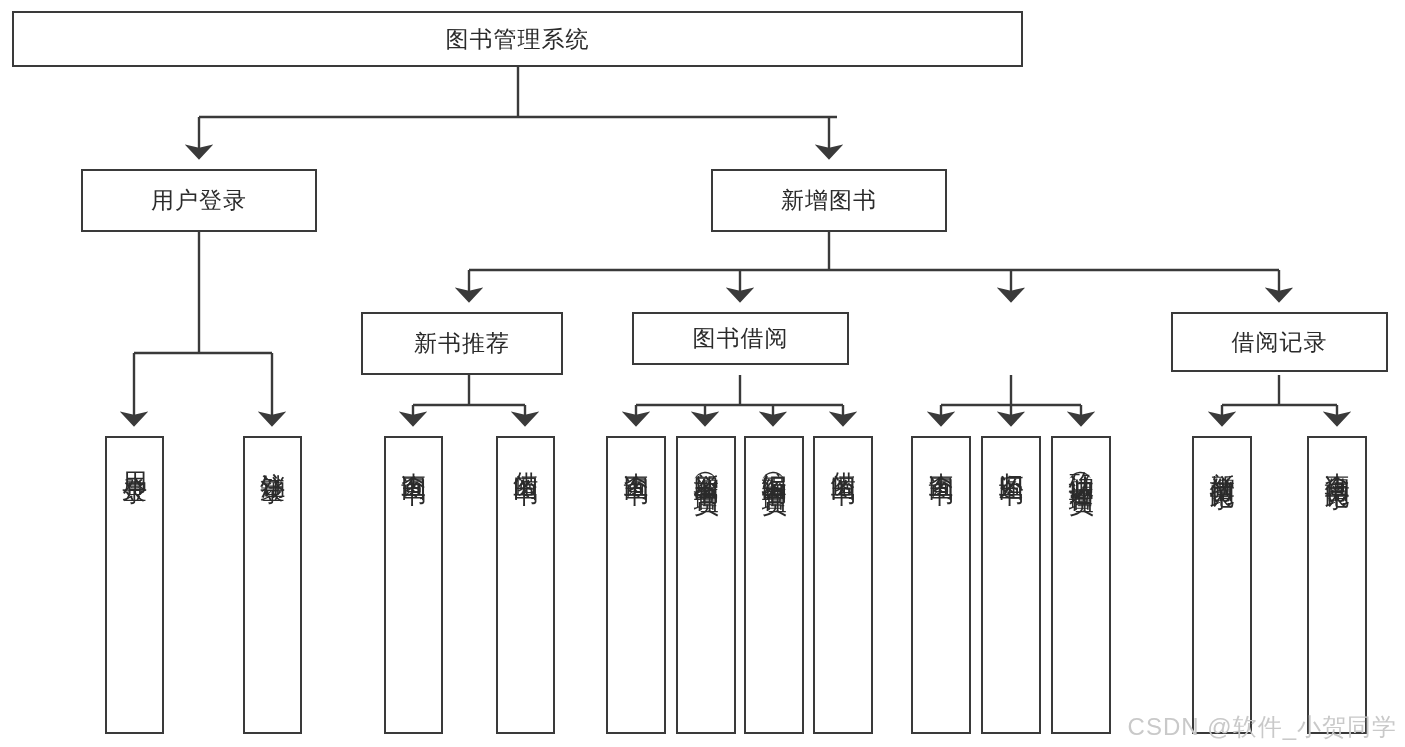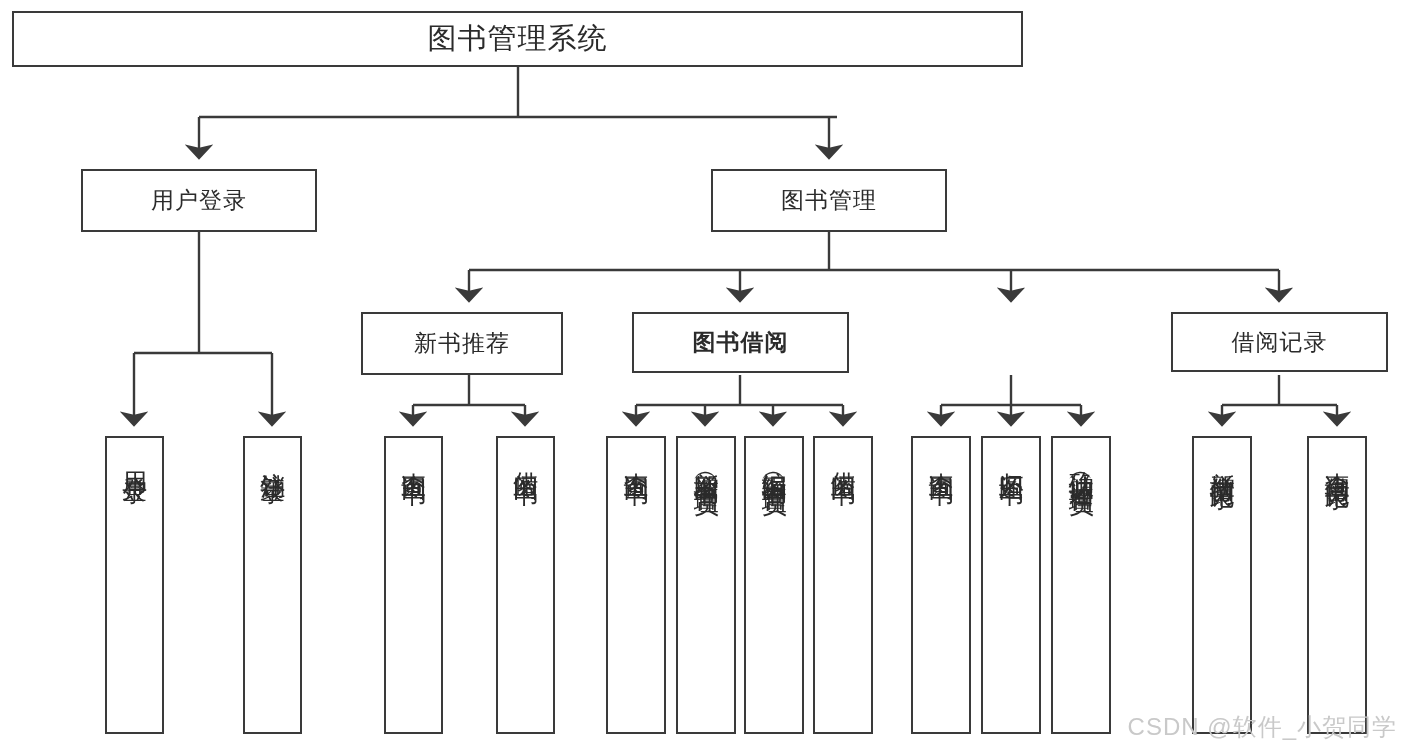--- a/index.html
+++ b/index.html
@@ -26,21 +26,21 @@
   }
   .node .lbl{
     display:block;
     text-align:center;
     line-height:1.15;
     letter-spacing:1px;
   }
 
   
   .h-node .lbl{font-size:23px;}
-  .root .lbl{font-size:29px;}
+  .root .lbl{font-size:23px;}
 
   
   .leaf{
     align-items:flex-start;
     justify-content:center;
     padding-top:14px;
   }
   .leaf .lbl{
     writing-mode:vertical-rl;
     text-orientation:upright;
@@ -117,27 +117,27 @@
   </svg>
 
   <div class="node root h-node" style="left:12px;top:11px;width:1011px;height:56px;">
     <span class="lbl">图书管理系统</span>
   </div>
 
   <div class="node h-node" style="left:81px;top:169px;width:236px;height:63px;">
     <span class="lbl">用户登录</span>
   </div>
   <div class="node h-node" style="left:711px;top:169px;width:236px;height:63px;">
-    <span class="lbl">图书管理</span>
+    <span class="lbl">新增图书</span>
   </div>
 
   <div class="node h-node" style="left:361px;top:312px;width:202px;height:63px;">
     <span class="lbl">新书推荐</span>
   </div>
-  <div class="node h-node" style="left:632px;top:312px;width:217px;height:61px;font-weight:bold;">
+  <div class="node h-node" style="left:632px;top:312px;width:217px;height:53px;">
     <span class="lbl">图书借阅</span>
   </div>
   <div class="node h-node" style="left:1171px;top:312px;width:217px;height:60px;">
     <span class="lbl">借阅记录</span>
   </div>
 
   <div class="node leaf" style="left:105px;top:436px;width:59px;height:298px;">
     <span class="lbl">用户登录</span>
   </div>
   <div class="node leaf" style="left:243px;top:436px;width:59px;height:298px;">

